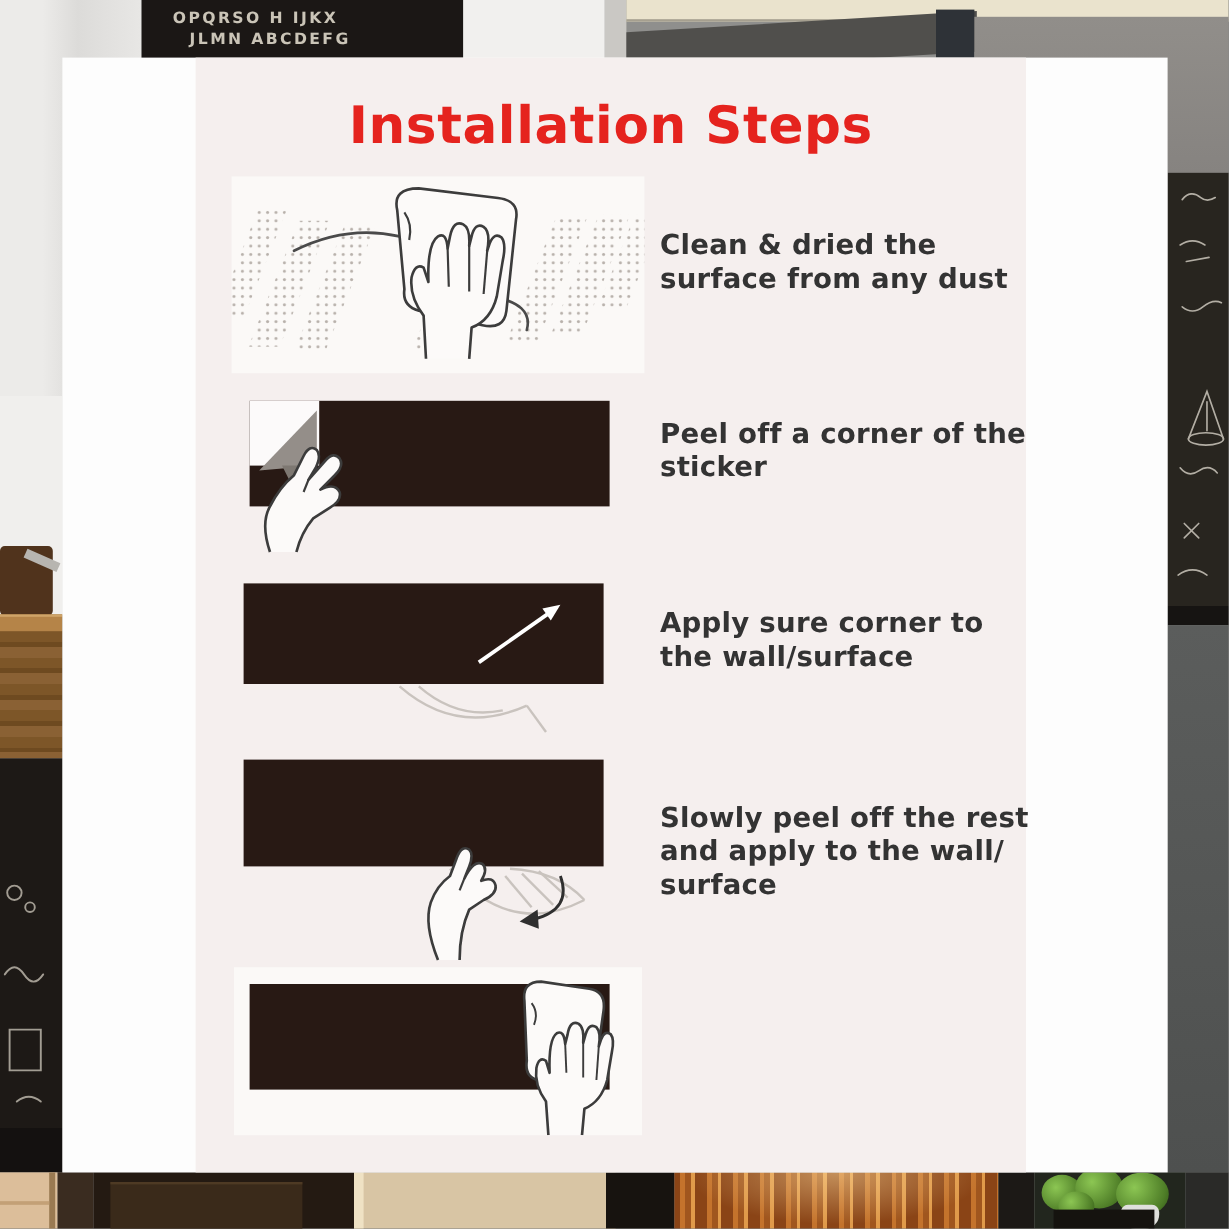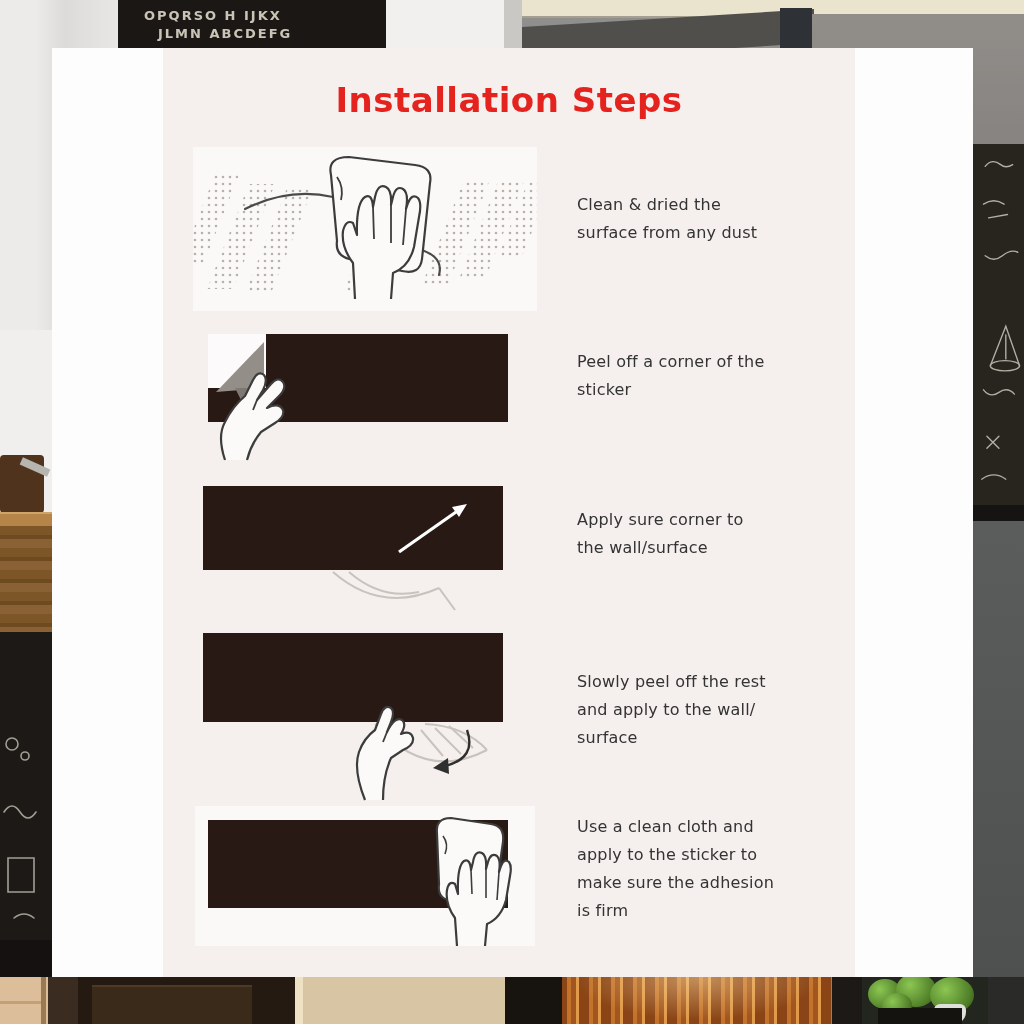--- a/index.html
+++ b/index.html
@@ -54,30 +54,30 @@
   .leaf{position:absolute;border-radius:50%;
      background:radial-gradient(circle at 35% 35%,#8cc653,#4e7d27 70%,#2c4f15);}
   .planter{position:absolute;left:16px;top:31px;width:84px;height:16px;background:#15130f;}
   .vase{position:absolute;left:72px;top:27px;width:32px;height:20px;background:#dfe0dc;
      border-radius:6px 6px 12px 12px;}
   .dark-right-bottom{left:988px;top:977px;width:36px;height:47px;background:#2a2a28;}
 
   
   .card{left:52px;top:48px;width:921px;height:929px;background:#fdfdfd;}
   .panel{left:163px;top:48px;width:692px;height:929px;background:#f5efee;}
-  .title{left:163px;top:80px;width:692px;text-align:center;font-size:34px;font-weight:bold;
+  .title{left:163px;top:80px;width:692px;text-align:center;font-size:43px;font-weight:bold;
      color:#e5231e;letter-spacing:.5px;}
   .illus-box{background:#fbf9f7;}
   .box1{left:193px;top:147px;width:344px;height:164px;}
   .svg2{left:195px;top:330px;}
   .svg3{left:195px;top:486px;}
   .svg4{left:195px;top:630px;}
   .box5{left:195px;top:806px;width:340px;height:140px;}
-  .step-text{left:550px;width:322px;font-weight:normal;font-size:16px;line-height:28px;
-     color:#333;white-space:pre-line;letter-spacing:.2px;margin-left:27px;}
+  .step-text{left:550px;width:322px;font-weight:bold;font-size:23px;line-height:28px;
+     color:#333;white-space:pre-line;letter-spacing:.2px;}
   .t1{top:191px;} .t2{top:348px;} .t3{top:506px;} .t4{top:668px;} .t5{top:813px;}
   svg{display:block;}
 </style>
 </head>
 <body>
 
 <div class="screen">
 
   <div class="abs wall-left-top"></div>
 
@@ -240,18 +240,14 @@
       <path d="M242,28 Q240,12 256,12 L296,18 Q310,20 308,36 L300,92 Q298,106 284,102 L254,94 Q242,92 244,78 Z" fill="#fcfaf9" stroke="#3c3c3c" stroke-width="2.2"></path>
       <path d="M248,30 Q254,38 250,48" fill="none" stroke="#3c3c3c" stroke-width="1.6"></path>
       <path d="M262,140 L260,112 Q250,98 252,84 Q254,74 260,78 L263,88 Q262,60 269,55 Q275,52 276,64 L278,56 Q280,44 287,47 Q292,50 291,63 L293,56 Q296,46 302,50 Q306,54 304,66 L306,60 Q309,52 314,56 Q317,60 315,70 L311,94 Q306,112 292,118 L290,140" fill="#fcfaf9" stroke="#3c3c3c" stroke-width="2.2" stroke-linejoin="round"></path>
       <g fill="none" stroke="#3c3c3c" stroke-width="1.6">
         <path d="M276,64 L277,88"></path>
           <path d="M291,63 L291,92"></path>
           <path d="M304,66 L302,94"></path>
       </g>
     </svg>
   </div>
-  <div class="abs step-text t5">Use a clean cloth and
-apply to the sticker to
-make sure the adhesion
-is firm</div>
 
 </div>
 
 </body></html>

